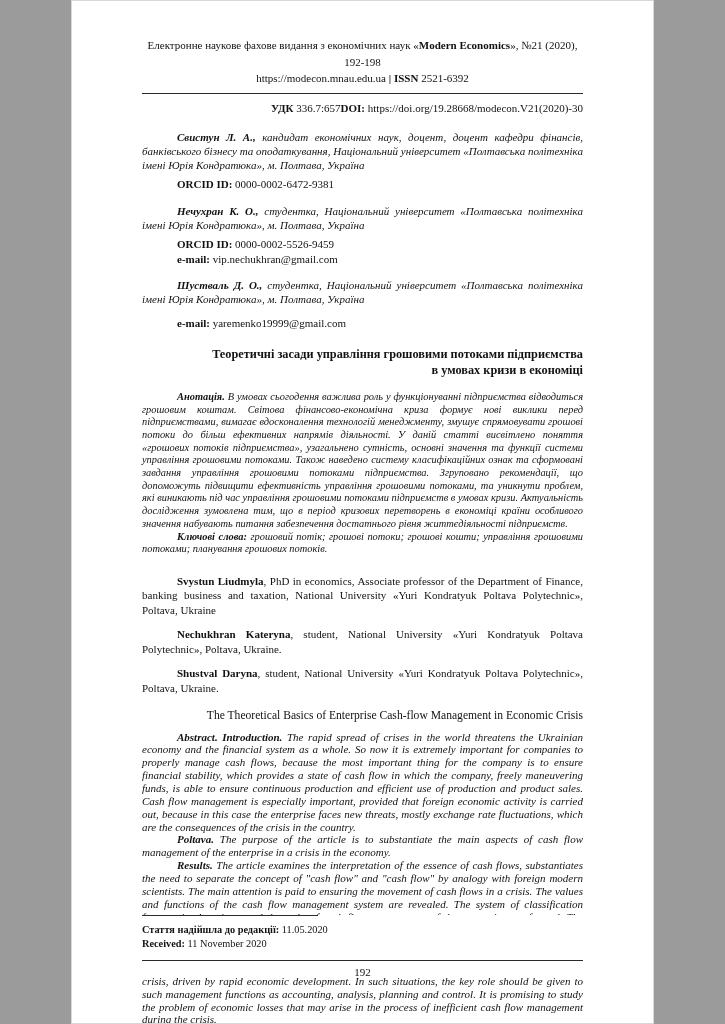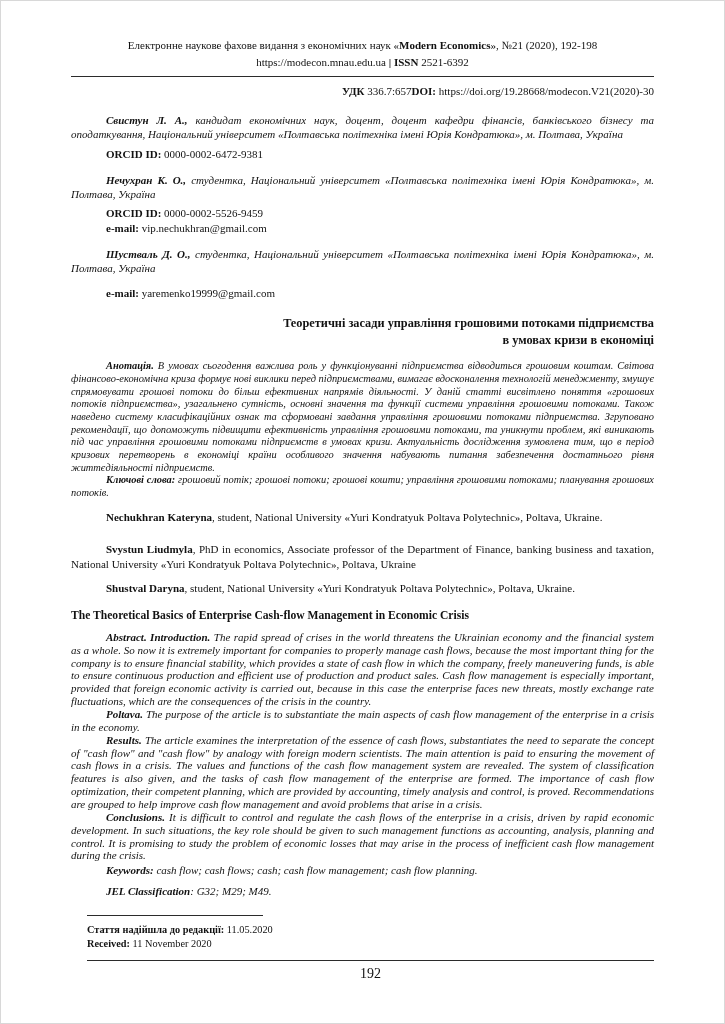--- a/index.html
+++ b/index.html
@@ -1,47 +1,47 @@
 <!DOCTYPE html>
 <html><head>
 <meta charset="utf-8">
 <style>
   * { margin:0; padding:0; box-sizing:border-box; }
   html,body { background:#9b9b9b; }
   .page {
-    width:725px; height:1024px; margin:0 auto; position:relative;
+    width:583px; height:1024px; margin:0 auto; position:relative;
     background:#ffffff; color:#121212; overflow:hidden;
     font-family:"Liberation Serif","DejaVu Serif",serif;
     border:1px solid #d8d8d8;
   }
   .content { padding:36px 70px 0 70px; }
   .jheader { text-align:center; font-size:11px; line-height:1.5; }
   .rule { border:none; border-top:1.2px solid #2b2b2b; margin-top:6px; }
   .meta-row { display:flex; justify-content:flex-end; font-size:11px; margin-top:8px; }
   b { font-weight:bold; }
   p.author { font-size:11px; line-height:1.3; text-align:justify; text-indent:35px; margin-top:12px;font-style:italic; }
   p.author.first { margin-top:16px; }
   p.contact { font-size:11px; line-height:1.3; text-indent:35px; margin-top:5px; }
   p.contact.tight { margin-top:0; }
   p.contact.email3 { margin-top:10px; }
   .title-uk { text-align:right; font-weight:bold; font-size:12.3px; line-height:1.35; margin-top:15px; }
   p.abs-uk { font-style:italic; font-size:10.4px; line-height:1.22; text-align:justify; text-indent:35px; margin-top:12px; }
   p.kw-uk { font-style:italic; font-size:10.4px; line-height:1.22; text-align:justify; text-indent:35px; }
   p.author-en { font-size:11px; line-height:1.32; text-align:justify; text-indent:35px; margin-top:10px; }
   p.author-en.first { margin-top:18px; }
-  .title-en { text-align:left; font-weight:bold; font-size:11.6px; margin-top:13px; }
+  .title-en { text-align:right; font-weight:normal; font-size:11.6px; margin-top:13px; }
   p.abs-en { font-style:italic; font-size:11px; line-height:1.17; text-align:justify; text-indent:35px; }
   p.abs-en.lead { margin-top:9px; }
   p.abs-en.kw { margin-top:2px; }
   p.abs-en.jel { margin-top:8px; }
-  .footer { position:absolute; top:914px; left:16px; right:0; padding:0 70px; background:#ffffff; }
+  .footer { position:absolute; top:914px; left:0; right:0; padding:0 70px; background:#ffffff; }
   .footnote-rule { width:176px; border:none; border-top:1.2px solid #2b2b2b; margin-bottom:7px; }
   .received { font-size:10.3px; line-height:1.4; }
   .bottom-rule { border:none; border-top:1.2px solid #2b2b2b; margin-top:8px; }
-  .pagenum { text-align:center; font-size:14px; margin-top:5px; }
+  .pagenum { text-align:center; font-size:11px; margin-top:5px; }
 </style>
 </head>
 <body>
 
 <div class="page">
   <div class="content">
 
     <div class="jheader">
       <div><span>Електронне наукове фахове видання з економічних наук «</span><b>Modern Economics</b><span>», №21 (2020), 192-198</span></div>
       <div>
@@ -103,22 +103,22 @@
 
     <p class="abs-uk">
       <b>Анотація.</b>
       <span>В умовах сьогодення важлива роль у функціонуванні підприємства відводиться грошовим коштам. Світова фінансово-економічна криза формує нові виклики перед підприємствами, вимагає вдосконалення технологій менеджменту, змушує спрямовувати грошові потоки до більш ефективних напрямів діяльності. У даній статті висвітлено поняття «грошових потоків підприємства», узагальнено сутність, основні значення та функції системи управління грошовими потоками. Також наведено систему класифікаційних ознак та сформовані завдання управління грошовими потоками підприємства. Згруповано рекомендації, що допоможуть підвищити ефективність управління грошовими потоками, та уникнути проблем, які виникають під час управління грошовими потоками підприємств в умовах кризи. Актуальність дослідження зумовлена тим, що в період кризових перетворень в економіці країни особливого значення набувають питання забезпечення достатнього рівня життєдіяльності підприємств.</span>
     </p>
     <p class="kw-uk">
       <b>Ключові слова:</b>
       <span>грошовий потік; грошові потоки; грошові кошти; управління грошовими потоками; планування грошових потоків.</span>
     </p>
 
+    <p class="author-en first"><b>Svystun Liudmyla</b><span>, PhD in economics, Associate professor of the Department of Finance, banking business and taxation, National University «Yuri Kondratyuk Poltava Polytechnic», Poltava, Ukraine</span></p>
     <p class="author-en"><b>Nechukhran Kateryna</b><span>, student, National University «Yuri Kondratyuk Poltava Polytechnic», Poltava, Ukraine.</span></p>
-    <p class="author-en first"><b>Svystun Liudmyla</b><span>, PhD in economics, Associate professor of the Department of Finance, banking business and taxation, National University «Yuri Kondratyuk Poltava Polytechnic», Poltava, Ukraine</span></p>
     <p class="author-en"><b>Shustval Daryna</b><span>, student, National University «Yuri Kondratyuk Poltava Polytechnic», Poltava, Ukraine.</span></p>
 
     <div class="title-en">The Theoretical Basics of Enterprise Cash-flow Management in Economic Crisis</div>
 
     <p class="abs-en lead">
       <b>Abstract. Introduction.</b>
       <span>The rapid spread of crises in the world threatens the Ukrainian economy and the financial system as a whole. So now it is extremely important for companies to properly manage cash flows, because the most important thing for the company is to ensure financial stability, which provides a state of cash flow in which the company, freely maneuvering funds, is able to ensure continuous production and efficient use of production and product sales. Cash flow management is especially important, provided that foreign economic activity is carried out, because in this case the enterprise faces new threats, mostly exchange rate fluctuations, which are the consequences of the crisis in the country.</span>
     </p>
     <p class="abs-en">
       <b>Poltava.</b>

